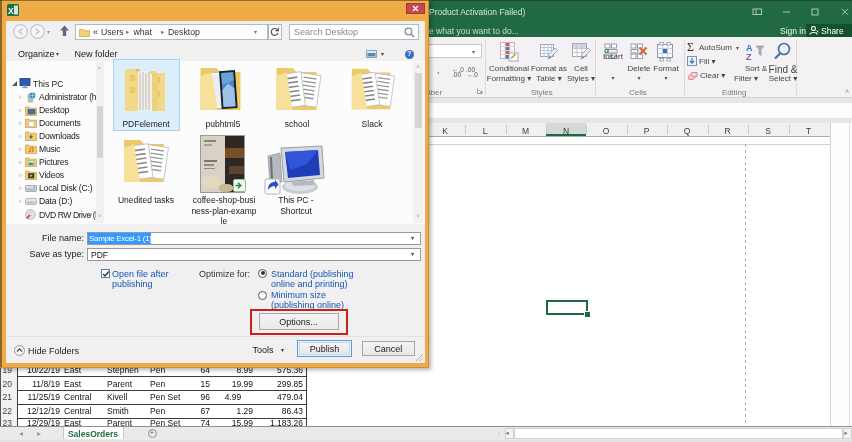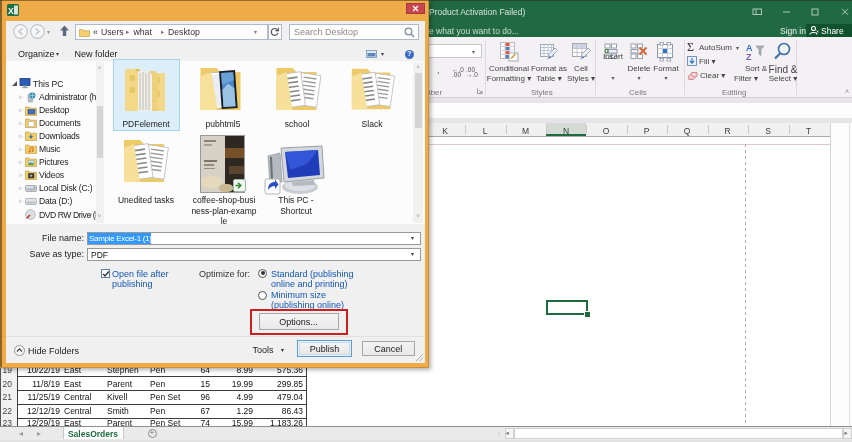--- a/index.html
+++ b/index.html
@@ -226,21 +226,21 @@
   <span class="t" style="left:170px;width:40px;text-align:right;">15</span>
   <span class="t" style="left:213px;width:40px;text-align:right;">19.99</span>
   <span class="t" style="left:253px;width:50px;text-align:right;">299.85</span>
 </div>
 <div class="ab" style="left:0;top:392.4px;width:429px;height:9px;font-size:8.5px;color:#111;">
   <span class="t" style="left:17px;width:43px;text-align:right;">11/25/19</span>
   <span class="t" style="left:64px;">Central</span>
       <span class="t" style="left:107px;">Kivell</span>
   <span class="t" style="left:150px;">Pen Set</span>
   <span class="t" style="left:170px;width:40px;text-align:right;">96</span>
-  <span class="t" style="left:213px;width:40px;text-align:right;">4.99</span>
+  <span class="t" style="left:213px;width:40px;text-align:center;">4.99</span>
   <span class="t" style="left:253px;width:50px;text-align:right;">479.04</span>
 </div>
 <div class="ab" style="left:0;top:406.3px;width:429px;height:9px;font-size:8.5px;color:#111;">
   <span class="t" style="left:17px;width:43px;text-align:right;">12/12/19</span>
   <span class="t" style="left:64px;">Central</span>
       <span class="t" style="left:107px;">Smith</span>
   <span class="t" style="left:150px;">Pen</span>
   <span class="t" style="left:170px;width:40px;text-align:right;">67</span>
   <span class="t" style="left:213px;width:40px;text-align:right;">1.29</span>
   <span class="t" style="left:253px;width:50px;text-align:right;">86.43</span>

